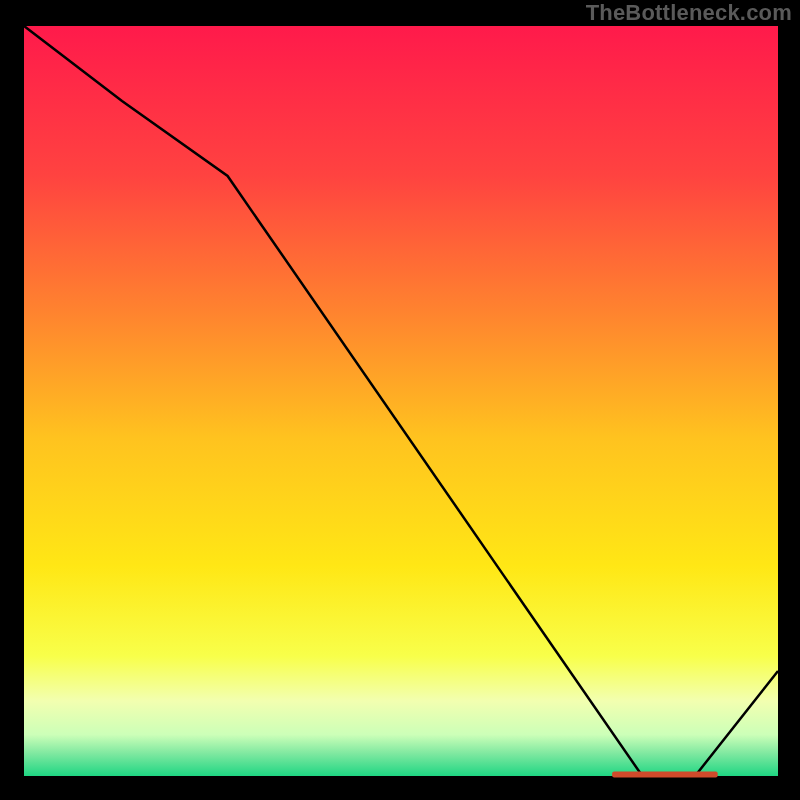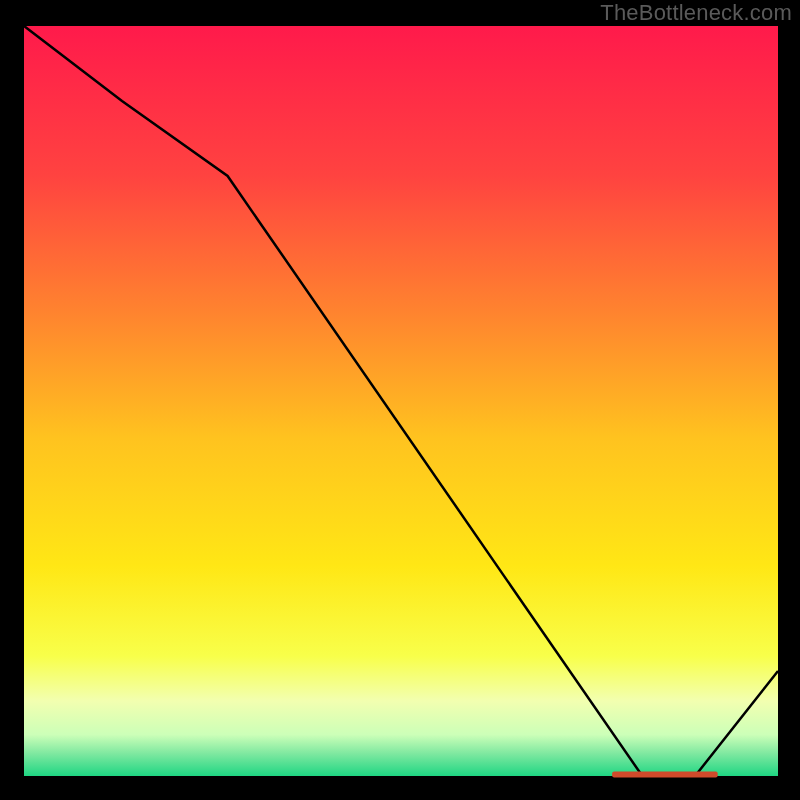--- a/index.html
+++ b/index.html
@@ -13,21 +13,21 @@
   .container {
     position: relative;
     width: 800px;
     height: 800px;
   }
   .attribution {
     position: absolute;
     top: 0;
     right: 8px;
     font-size: 22px;
-    font-weight: 400;
+    font-weight: 700;
     color: #5a5a5a;
     letter-spacing: 0.2px;
   }
   svg {
     position: absolute;
     top: 0;
     left: 0;
   }
 </style>
 </head>

